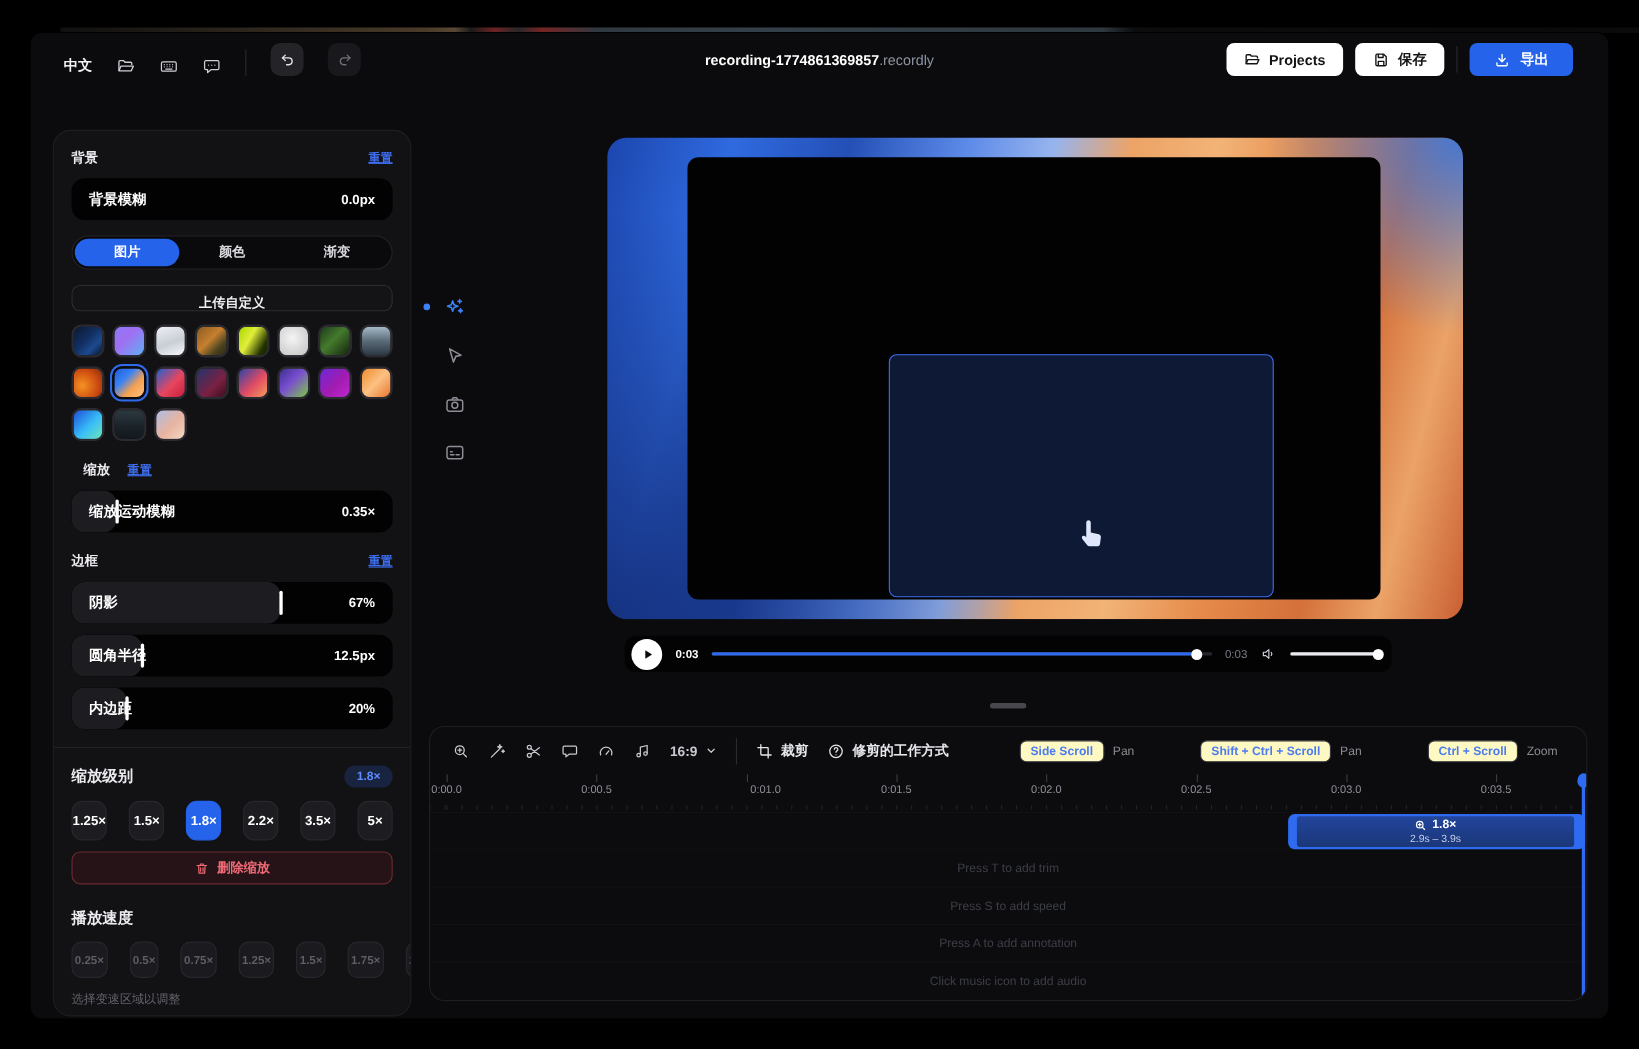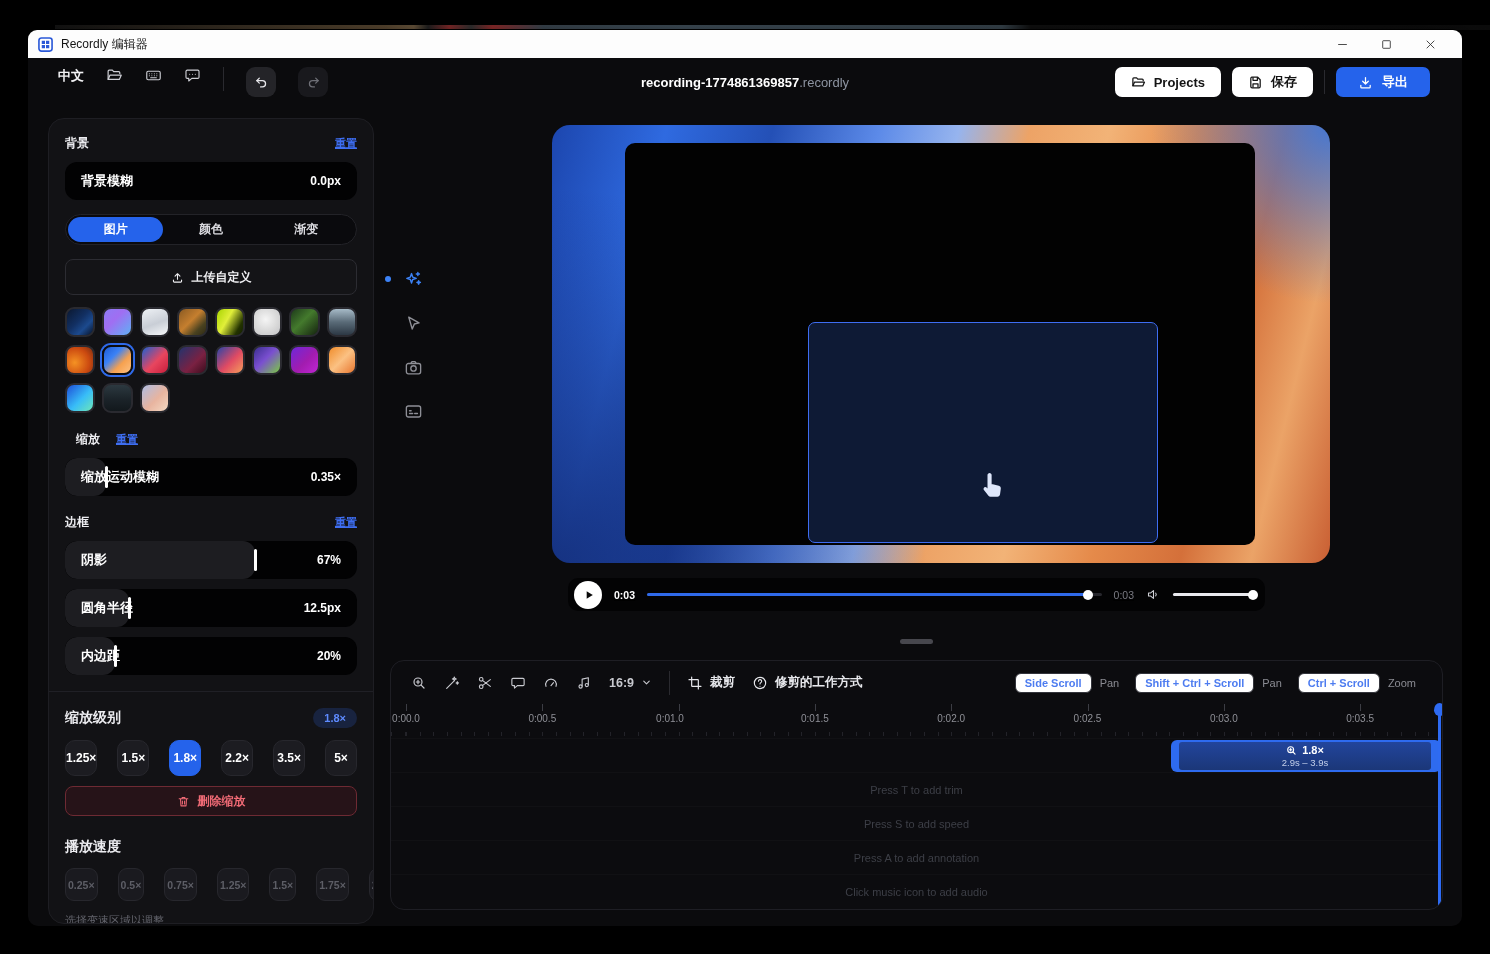--- a/index.html
+++ b/index.html
@@ -16,21 +16,21 @@
   .titlebar { height:28px; background:#fdfdfd; border-radius:9px 9px 0 0;
     display:flex; align-items:center; padding:0 10px; }
   .tb-left { display:flex; align-items:center; gap:8px; }
   .tb-title { font-size:12px; color:#141414; }
   .tb-controls { margin-left:auto; display:flex; align-items:center; }
   .tbc { width:44px; height:26px; display:flex; align-items:center; justify-content:center; color:#303030; }
   .tbc svg { width:13px; height:13px; }
 
   
   .header { height:48px; display:flex; align-items:center; padding:0 32px 0 30px; position:relative; }
-  .h-left { display:flex; align-items:flex-start; gap:22px; }
+  .h-left { display:flex; align-items:flex-end; gap:22px; }
   .lang { background:none; border:none; color:#f2f2f4; font-weight:bold; font-size:13px; cursor:pointer; }
   .hicon { background:none; border:none; color:#cfd0d6; display:flex; cursor:pointer; }
   .hicon svg { width:17px; height:17px; }
   .vdiv { width:1px; height:24px; background:#2a2a2f; }
   .sqbtn { width:30px; height:30px; border-radius:9px; border:none; display:flex; align-items:center; justify-content:center; cursor:pointer; }
   .sqbtn svg { width:15px; height:15px; }
   .undo { background:#242428; color:#e8e8ec; }
   .redo { background:#19191d; color:#6f7077; }
   .h-center { position:absolute; left:50%; transform:translateX(-50%); font-size:13px; white-space:nowrap; }
   .fn { color:#fff; font-weight:bold;margin-top:22px; }
@@ -53,22 +53,22 @@
   .sec-title.big { font-size:14px; }
   .reset { color:#3e6ef2; font-size:11px; font-weight:bold; text-decoration:underline; cursor:pointer; background:none; border:none; }
   .slider { position:relative; height:38px; background:#020203; border-radius:12px; margin-top:10px; overflow:hidden; cursor:ew-resize; }
   .slider .fill { position:absolute; left:0; top:0; bottom:0; background:#1d1d21; border-radius:12px; }
   .slider .handle { position:absolute; top:8px; bottom:8px; width:3px; background:#fff; border-radius:2px; }
   .slider .s-label { position:absolute; left:16px; top:50%; transform:translateY(-50%); color:#fff; font-size:13px; font-weight:bold; }
   .slider .s-value { position:absolute; right:16px; top:50%; transform:translateY(-50%); color:#fff; font-size:12px; font-weight:bold; }
   .tabs { margin-top:14px; height:31px; background:#0a0a0d; border:1px solid #232328; border-radius:16px; display:flex; padding:2px; }
   .tab { flex:1; border:none; background:none; border-radius:13px; color:#d9d9de; font-size:12px; font-weight:bold; cursor:pointer; }
   .tab.active { background:#2563eb; color:#fff; }
-  .upload { margin-top:14px; width:100%; height:36px; border:1px solid #2c2c32; background:#141417; border-radius:8px;
-    color:#f0f0f3; font-size:12px; font-weight:bold; display:flex; align-items:center; justify-content:center; gap:8px; cursor:pointer; }
+  .upload { margin-top:14px; width:100%; height:24px; border:1px solid #2c2c32; background:#141417; border-radius:8px;
+    color:#f0f0f3; font-size:12px; font-weight:bold; display:flex; align-items:center; justify-content:center; gap:8px; cursor:pointer;flex-direction:column; }
   .upload svg { width:13px; height:13px; }
   .thumbs { margin-top:12px; display:grid; grid-template-columns:repeat(8,1fr); gap:8px 7px; }
   .thumb { height:30px; border-radius:9px; border:2px solid #2a2a30; cursor:pointer; }
   .thumb.sel { border-color:#0c0c0e; box-shadow:0 0 0 2px #2f6aea; }
   .mt18 { margin-top:18px; } .mt16 { margin-top:16px;text-align:right; } .mt22 { margin-top:22px; }
   .divider { height:1px; background:#202026; margin:16px -16px 0 -16px; }
   .badge { background:#18233f; color:#5e8bff; font-size:11px; font-weight:bold; padding:4px 11px; border-radius:999px; }
   .optrow { margin-top:12px; display:flex; gap:20px; }
   .opt { flex:1; height:36px; border-radius:10px; border:1px solid #27272d; background:#1c1c21; color:#fff;
     font-size:12px; font-weight:bold; cursor:pointer; }
@@ -119,22 +119,22 @@
   
   .timeline { position:absolute; left:362px; top:630px; width:1053px; height:250px; background:#0c0c0f;
     border:1px solid #1e1e24; border-radius:14px; overflow:hidden; }
   .tl-toolbar { height:43px; display:flex; align-items:center; padding:0 18px 0 20px; gap:17px; }
   .tlbtn { background:none; border:none; color:#c8c9cf; display:flex; align-items:center; gap:7px; cursor:pointer;
     font-size:12.5px; font-weight:bold; font-family:inherit; }
   .tlbtn svg { width:16px; height:16px; }
   .tlbtn .chev { width:11px; height:11px; }
   .tlbtn.textbtn { color:#e6e7eb; }
   .tl-right { margin-left:auto; display:flex; align-items:center; gap:8px; }
-  .kbd { border:1px solid #33343b; background:#ffffff; color:#4d7cf0; font-size:11px; font-weight:bold;
-    padding:3px 9px; border-radius:6px; }
+  .kbd { border:1px solid #33343b; background:#fef9c3; color:#4d7cf0; font-size:11px; font-weight:bold;
+    padding:3px 9px; border-radius:6px;margin-left:44px; }
   .kbd-action { color:#8b8c93; font-size:11px; margin-right:8px; }
 
   .tl-ruler { position:absolute; left:0; right:0; top:43px; height:34px; cursor:pointer; }
   .tick { position:absolute; top:0; width:1px; height:7px; background:#3c3d44; }
   .ticklabel { position:absolute; top:9px; transform:translateX(-50%); color:#8f9097; font-size:10px; white-space:nowrap; }
   .minorticks { position:absolute; left:0; right:0; bottom:2px; height:4px;
     background:repeating-linear-gradient(90deg,#232329 0 1px,transparent 1px 13.63px); background-position-x:15px; }
 
   .tl-tracks { position:absolute; left:0; right:0; top:77px; bottom:0; }
   .track { height:34px; position:relative; border-top:1px solid rgba(255,255,255,0.025); }
@@ -153,48 +153,20 @@
   .ph-cap { position:absolute; left:-4px; top:-1px; width:11px; height:13px; background:#2e6bf3; border-radius:50% 50% 50% 50% / 55% 55% 45% 45%; }
 </style>
 </head>
 <body>
 
 <div class="screen">
   <div class="bg-strip"></div>
 
   <div class="window">
 
-    <div class="titlebar">
-      <div class="tb-left">
-        <span style="display:flex">
-          <svg width="15" height="15" viewBox="0 0 24 24">
-              <rect x="1.5" y="1.5" width="21" height="21" rx="4" fill="#fff" stroke="#2b59d8" stroke-width="2.6"></rect>
-              <path d="M6 6h5.2v5.2H6zM12.8 6H18v5.2h-5.2zM6 12.8h5.2V18H6zM12.8 12.8H18V18h-5.2z" fill="#2b59d8"></path>
-            </svg>
-        </span>
-        <span class="tb-title">Recordly 编辑器</span>
-      </div>
-      <div class="tb-controls">
-        <span class="tbc">
-            <svg viewBox="0 0 24 24" fill="none" stroke="currentColor" stroke-width="1.6">
-              <path d="M4 12h16"></path>
-            </svg>
-          </span>
-        <span class="tbc">
-            <svg viewBox="0 0 24 24" fill="none" stroke="currentColor" stroke-width="1.6">
-              <rect x="5" y="5" width="14" height="14" rx="1"></rect>
-            </svg>
-          </span>
-        <span class="tbc">
-            <svg viewBox="0 0 24 24" fill="none" stroke="currentColor" stroke-width="1.6">
-              <path d="M5 5l14 14M19 5L5 19"></path>
-            </svg>
-          </span>
-      </div>
-    </div>
 
     <div class="header">
       <div class="h-left">
         <button class="lang">中文</button>
         <button class="hicon">
             <svg viewBox="0 0 24 24" fill="none" stroke="currentColor" stroke-width="1.7" stroke-linejoin="round">
               <path d="M3 17.5V6c0-.8.7-1.5 1.5-1.5H9l1.8 2h7.2c.8 0 1.5.7 1.5 1.5v2"></path>
               <path d="M3 17.5l2.5-6h16l-2.7 6z"></path>
             </svg>
           </button>
@@ -513,21 +485,21 @@
           </div>
       </div>
 
       <div class="tl-ruler" id="ruler">
         <div class="minorticks"></div>
       <div class="tick" style="left: 15px;"></div>
           <div class="ticklabel" style="left: 15px;">0:00.0</div>
           <div class="tick" style="left: 151.3px;"></div>
           <div class="ticklabel" style="left: 151.3px;">0:00.5</div>
           <div class="tick" style="left: 287.6px;"></div>
-          <div class="ticklabel" style="left: 279px;">0:01.0</div>
+          <div class="ticklabel" style="left: 305px;">0:01.0</div>
           <div class="tick" style="left: 423.9px;"></div>
           <div class="ticklabel" style="left: 423.9px;">0:01.5</div>
           <div class="tick" style="left: 560.2px;"></div>
           <div class="ticklabel" style="left: 560.2px;">0:02.0</div>
           <div class="tick" style="left: 696.5px;"></div>
           <div class="ticklabel" style="left: 696.5px;">0:02.5</div>
           <div class="tick" style="left: 832.8px;"></div>
           <div class="ticklabel" style="left: 832.8px;">0:03.0</div>
           <div class="tick" style="left: 969.1px;"></div>
           <div class="ticklabel" style="left: 969.1px;">0:03.5</div>

